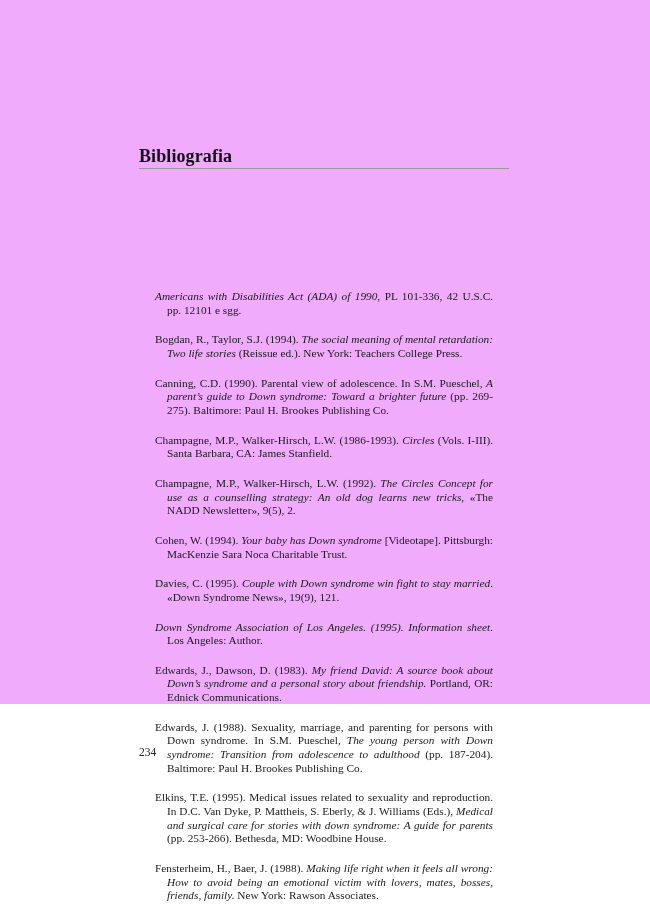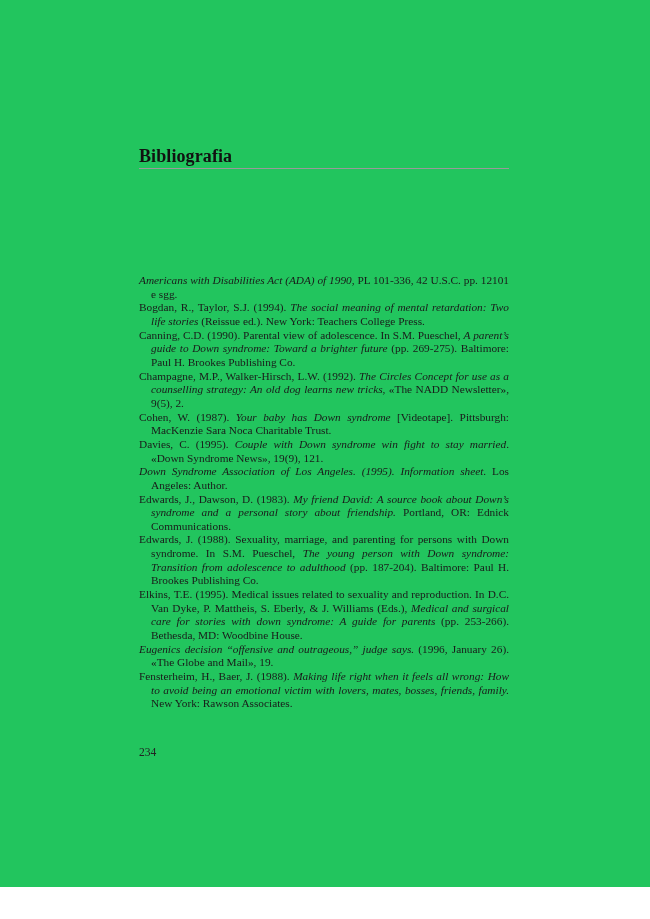--- a/index.html
+++ b/index.html
@@ -1,55 +1,55 @@
 <!DOCTYPE html>
 <html><head>
 <meta charset="utf-8">
 <style>
   html, body { margin: 0; padding: 0; background: #ffffff; }
   body { width: 650px; height: 919px; position: relative; overflow: hidden; }
-  .page { position: absolute; left: 0; top: 0; width: 650px; height: 887px; background: #22c55e; }
+  .page { position: absolute; left: 0; top: 0; width: 650px; height: 704px; background: #f0abfc; }
   .title {
     position: absolute; left: 139px; top: 146px;
     font-family: "Liberation Serif", serif; font-weight: bold; font-size: 18px;
     color: #111; letter-spacing: 0.1px; margin: 0;
   }
   .rule {
     position: absolute; left: 139px; top: 168px; width: 370px; height: 1px;
     background: #9a9a9a; border: 0; margin: 0;
   }
   .biblio {
     position: absolute; left: 139px; top: 274px; width: 370px;
     font-family: "Liberation Serif", serif; font-size: 11.3px; line-height: 13.65px;
     color: #1a1a1a; margin: 0; padding: 0; list-style: none;
     text-align: justify;
   }
   .biblio li {
-    padding-left: 12px; text-indent: -12px; margin: 0;
+    padding-left: 12px; text-indent: -12px; margin: 16px;
   }
   .biblio i { font-style: italic; }
   .pagenum {
     position: absolute; left: 139px; top: 746px;
     font-family: "Liberation Serif", serif; font-size: 11.5px; color: #222; text-align: center;
   }
 </style>
 </head>
 <body>
 
 <div class="page">
   <h1 class="title">Bibliografia</h1>
   <div class="rule"></div>
   <ul class="biblio" id="biblio">
       <li><i>Americans with Disabilities Act (ADA) of 1990</i><span>, PL 101-336, 42 U.S.C. pp. 12101 e sgg.</span></li>
       <li><span>Bogdan, R., Taylor, S.J. (1994). </span><i>The social meaning of mental retardation: Two life stories</i><span> (Reissue ed.). New York: Teachers College Press.</span></li>
       <li><span>Canning, C.D. (1990). Parental view of adolescence. In S.M. Pueschel, </span><i>A parent’s guide to Down syndrome: Toward a brighter future</i><span> (pp. 269-275). Baltimore: Paul H. Brookes Publishing Co.</span></li>
+      <li><span>Champagne, M.P., Walker-Hirsch, L.W. (1986-1993). </span><i>Circles</i><span> (Vols. I-III). Santa Barbara, CA: James Stanfield.</span></li>
       <li><span>Champagne, M.P., Walker-Hirsch, L.W. (1992). </span><i>The Circles Concept for use as a counselling strategy: An old dog learns new tricks</i><span>, «The NADD Newsletter», 9(5), 2.</span></li>
-      <li><span>Cohen, W. (1987). </span><i>Your baby has Down syndrome</i><span> [Videotape]. Pittsburgh: MacKenzie Sara Noca Charitable Trust.</span></li>
+      <li><span>Cohen, W. (1994). </span><i>Your baby has Down syndrome</i><span> [Videotape]. Pittsburgh: MacKenzie Sara Noca Charitable Trust.</span></li>
       <li><span>Davies, C. (1995). </span><i>Couple with Down syndrome win fight to stay married</i><span>. «Down Syndrome News», 19(9), 121.</span></li>
       <li><i>Down Syndrome Association of Los Angeles. (1995). Information sheet.</i><span> Los Angeles: Author.</span></li>
       <li><span>Edwards, J., Dawson, D. (1983). </span><i>My friend David: A source book about Down’s syndrome and a personal story about friendship.</i><span> Portland, OR: Ednick Communications.</span></li>
       <li><span>Edwards, J. (1988). Sexuality, marriage, and parenting for persons with Down syndrome. In S.M. Pueschel, </span><i>The young person with Down syndrome: Transition from adolescence to adulthood</i><span> (pp. 187-204). Baltimore: Paul H. Brookes Publishing Co.</span></li>
       <li><span>Elkins, T.E. (1995). Medical issues related to sexuality and reproduction. In D.C. Van Dyke, P. Mattheis, S. Eberly, &amp; J. Williams (Eds.), </span><i>Medical and surgical care for stories with down syndrome: A guide for parents</i><span> (pp. 253-266). Bethesda, MD: Woodbine House.</span></li>
-      <li><i>Eugenics decision “offensive and outrageous,” judge says.</i><span> (1996, January 26). «The Globe and Mail», 19.</span></li>
       <li><span>Fensterheim, H., Baer, J. (1988). </span><i>Making life right when it feels all wrong: How to avoid being an emotional victim with lovers, mates, bosses, friends, family.</i><span> New York: Rawson Associates.</span></li>
     </ul>
   <div class="pagenum">234</div>
 </div>
 
 </body></html>

